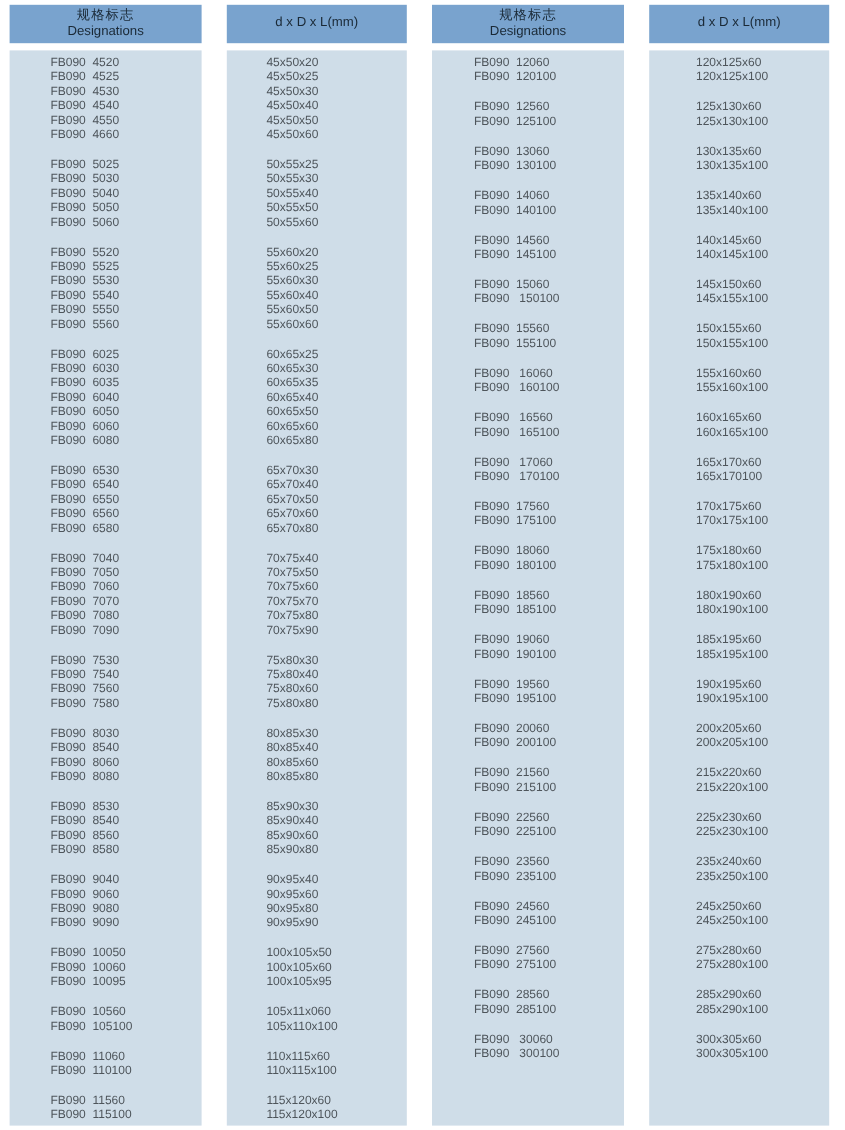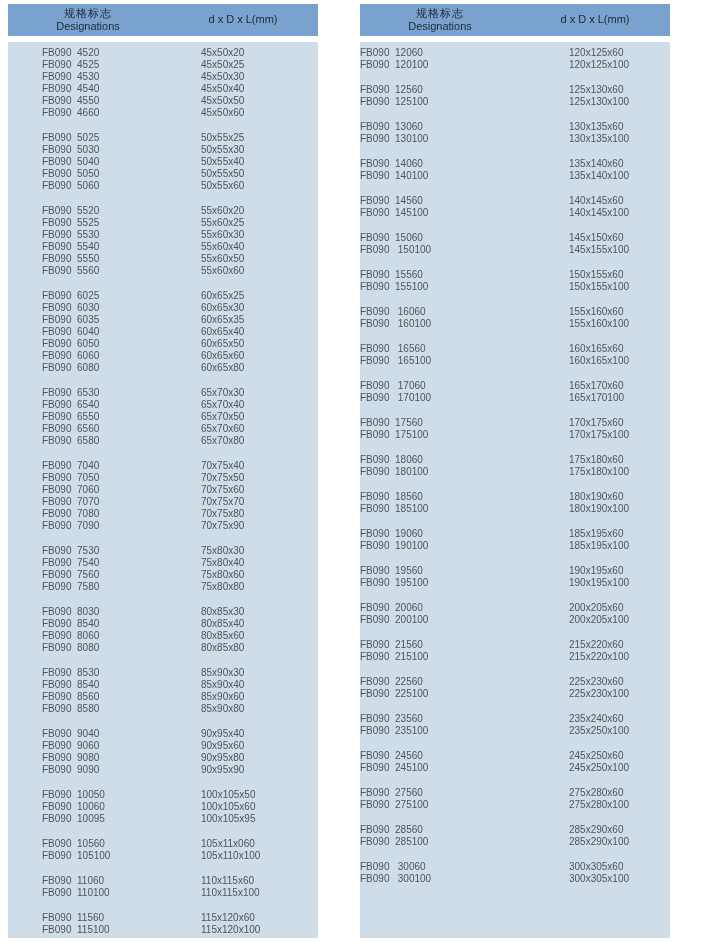--- a/index.html
+++ b/index.html
@@ -16,21 +16,21 @@
     width: 704px;
     height: 942px;
     background: var(--page-bg);
     font-family: "Liberation Sans", sans-serif;
     overflow: hidden;
   }
   .half {
     position: absolute;
     top: 4px;
     display: flex;
-    gap: 0;
+    gap: 21px;
   }
   .half-left  { left: 8px; }
   .half-right { left: 360px; }
   .col-desig { width: 160px; }
   .col-dims  { width: 150px; }
   .hdr {
     height: 32px;
     background: var(--header-bg);
     color: var(--header-text);
     display: flex;
@@ -50,22 +50,22 @@
     font-size: 10px;
     line-height: 12px;
     color: var(--body-text);
     white-space: pre;
     overflow: hidden;
   }
   .group { margin-top: 13px; }
   .group:first-child { margin-top: 0; }
   .half-left  .col-desig .row { padding-left: 34px; }
   .half-left  .col-dims  .row { padding-left: 33px; }
-  .half-right .col-desig .row { }
-  .half-right .col-dims  .row { padding-left: 49px; }
+  .half-right .col-desig .row { padding-left: 35px; }
+  .half-right .col-dims  .row { padding-left: 39px; }
 </style>
 </head>
 <body>
 
 <div class="page">
 
   <div class="half half-left">
     <div class="col col-desig">
       <div class="hdr">
         <div class="zh">规格标志</div>

